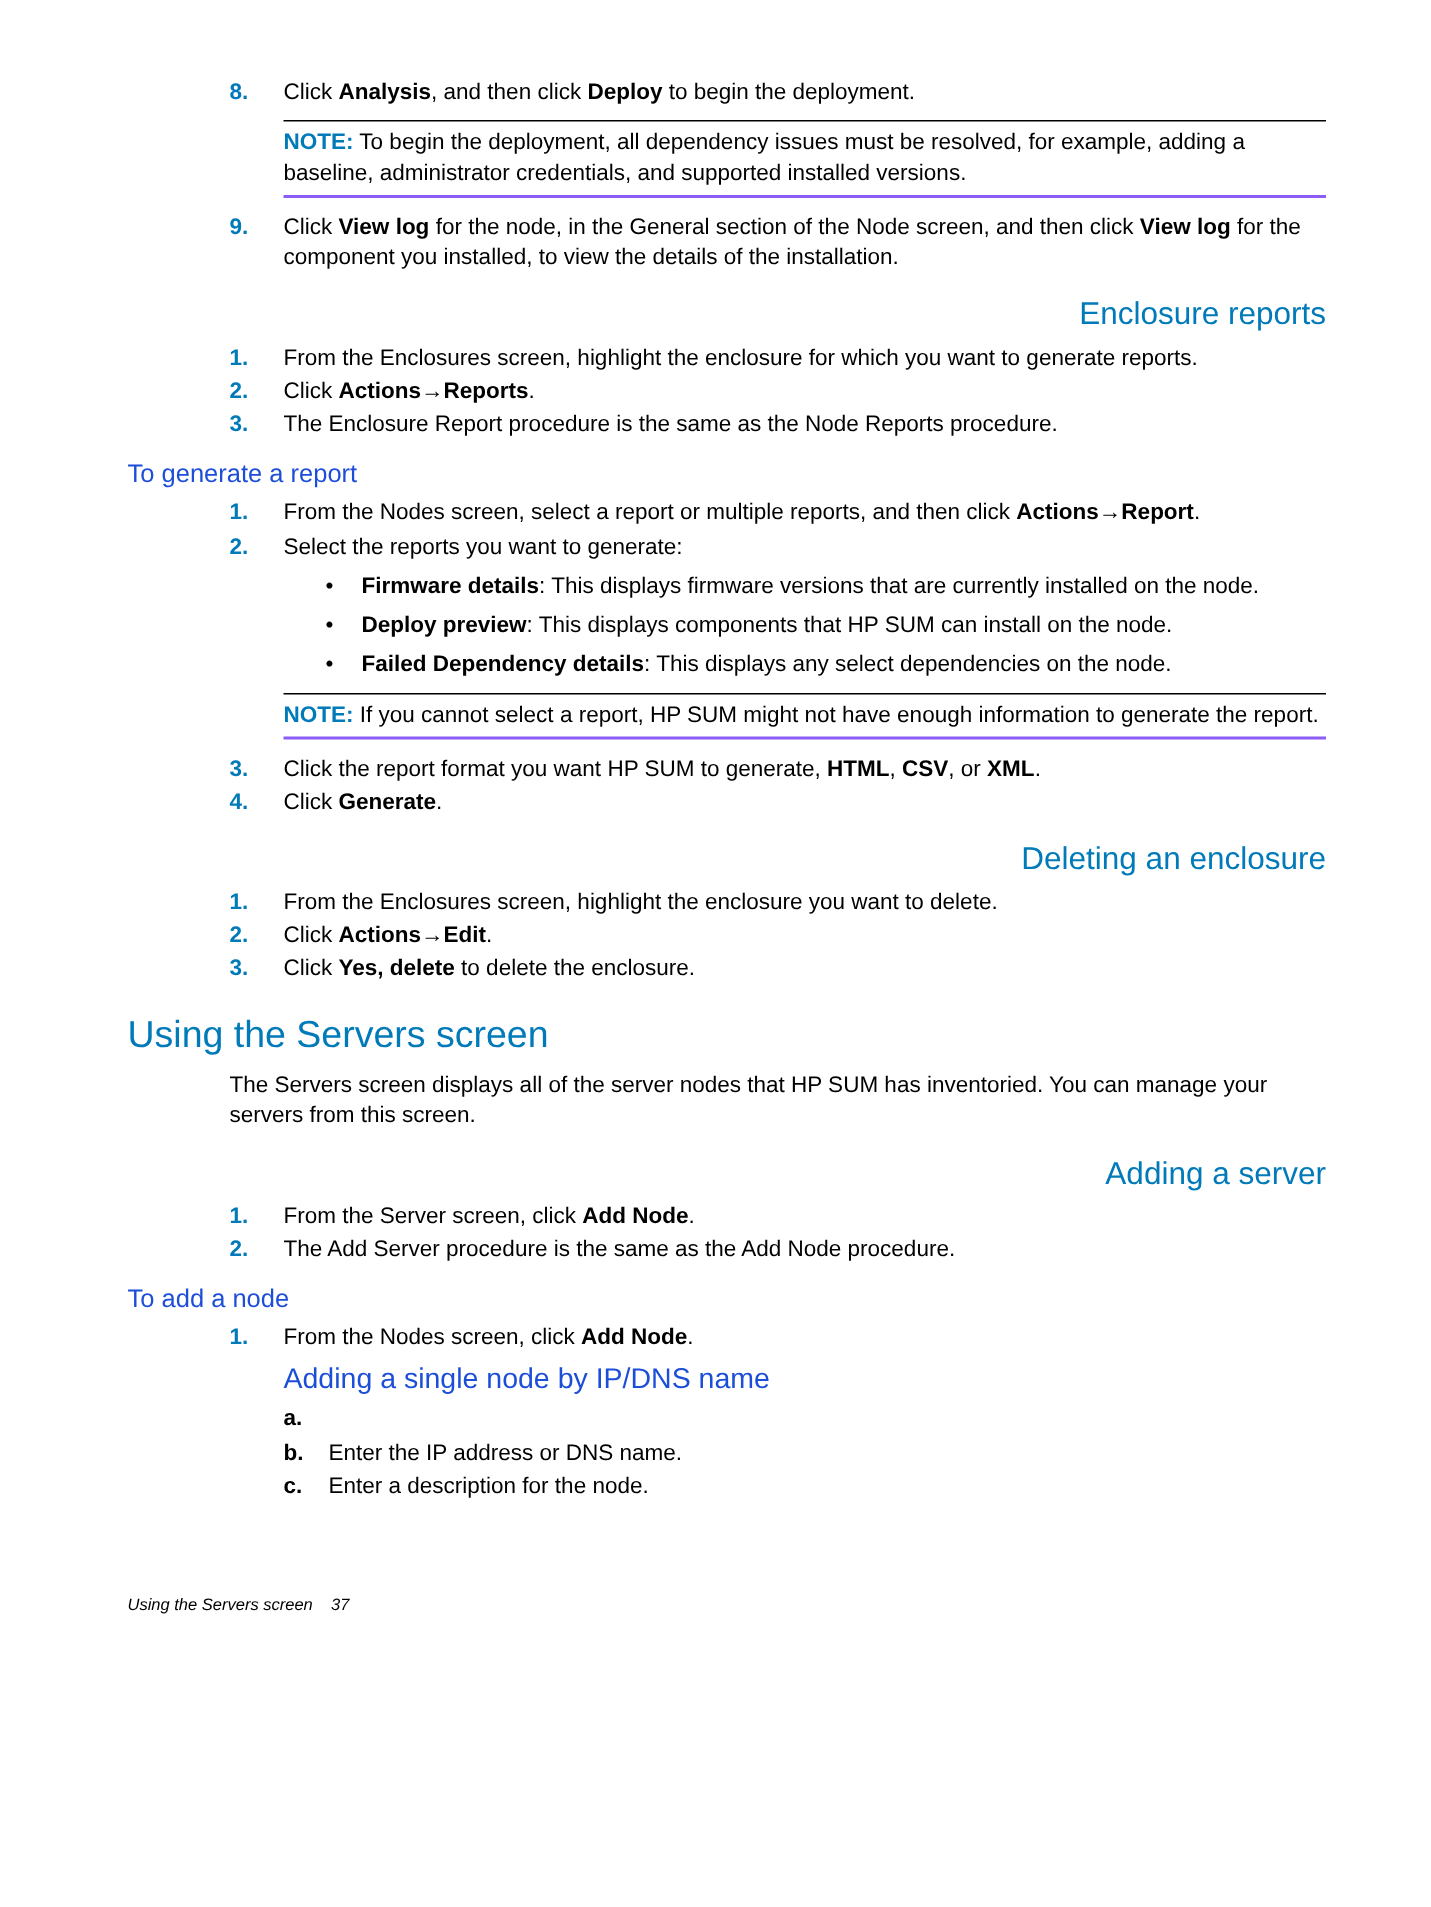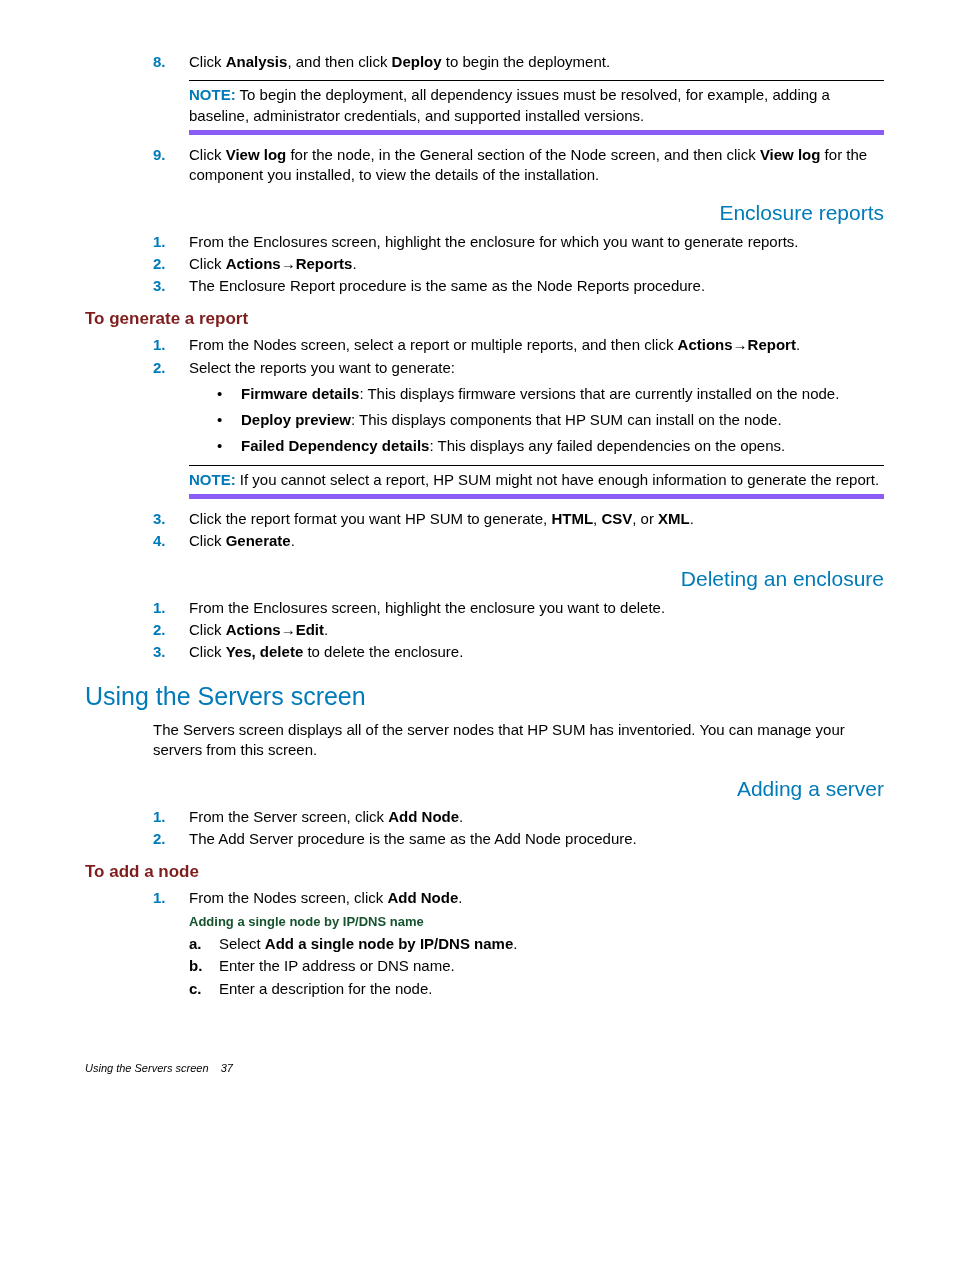--- a/index.html
+++ b/index.html
@@ -20,29 +20,29 @@
     margin: 18px 0 6px 0;
   }
   .h3 {
     color: #007ab8;
     font-size: 21px;
     font-weight: 400;
     margin: 14px 0 4px 0;
     text-align: right;
   }
   .h4 {
-    color: #7f1d1d;
+    color: #1d4ed8;
     font-size: 17px;
-    font-weight: 700;
+    font-weight: 400;
     margin: 12px 0 4px 0;
   }
   .h5 {
-    color: #14532d;
-    font-size: 13px;
-    font-weight: 700;
+    color: #1d4ed8;
+    font-size: 19px;
+    font-weight: 400;
     margin: 4px 0 4px 0;
   }
   ol.num {
     list-style: none;
     padding: 0;
     margin: 0 0 0 68px;
   }
   ol.num > li {
     display: flex;
     margin: 2px 0;
@@ -77,21 +77,21 @@
     display: flex;
     margin: 6px 0;
     align-items: flex-end;
   }
   ul.bul > li::before {
     content: "•";
     min-width: 24px;
   }
   .note {
     border-top: 1px solid #000;
-    border-bottom: 5px solid #8b5cf6;
+    border-bottom: 2px solid #8b5cf6;
     padding: 4px 0;
     margin: 8px 0;
   }
   .note .lbl {
     color: #007ab8;
     font-weight: 700;
   }
   .para {
     margin: 0 0 8px 68px;
   }
@@ -155,21 +155,21 @@
     <span class="b">
       <span>Select the reports you want to generate:</span>
       <ul class="bul">
         <li>
             <span><b>Firmware details</b><span>: This displays firmware versions that are currently installed on the node.</span></span>
           </li>
         <li>
             <span><b>Deploy preview</b><span>: This displays components that HP SUM can install on the node.</span></span>
           </li>
         <li>
-            <span><b>Failed Dependency details</b><span>: This displays any failed dependencies on the opens.</span></span>
+            <span><b>Failed Dependency details</b><span>: This displays any select dependencies on the node.</span></span>
           </li>
       </ul>
       <div class="note">
         <span class="lbl">NOTE:</span><span>   If you cannot select a report, HP SUM might not have enough information to generate the report.</span>
       </div>
     </span>
   </li>
   <li>
     <span class="m">3.</span>
     <span class="b">
@@ -224,21 +224,20 @@
 <div class="h4">To add a node</div>
 <ol class="num">
   <li>
     <span class="m">1.</span>
     <span class="b">
       <span>From the Nodes screen, click </span><b>Add Node</b><span>.</span>
       <div class="h5">Adding a single node by IP/DNS name</div>
       <ol class="alpha">
         <li>
           <span class="m">a.</span>
-          <span><span>Select </span><b>Add a single node by IP/DNS name</b><span>.</span></span>
         </li>
         <li>
           <span class="m">b.</span>
           <span>Enter the IP address or DNS name.</span>
         </li>
         <li>
           <span class="m">c.</span>
           <span>Enter a description for the node.</span>
         </li>
       </ol>

